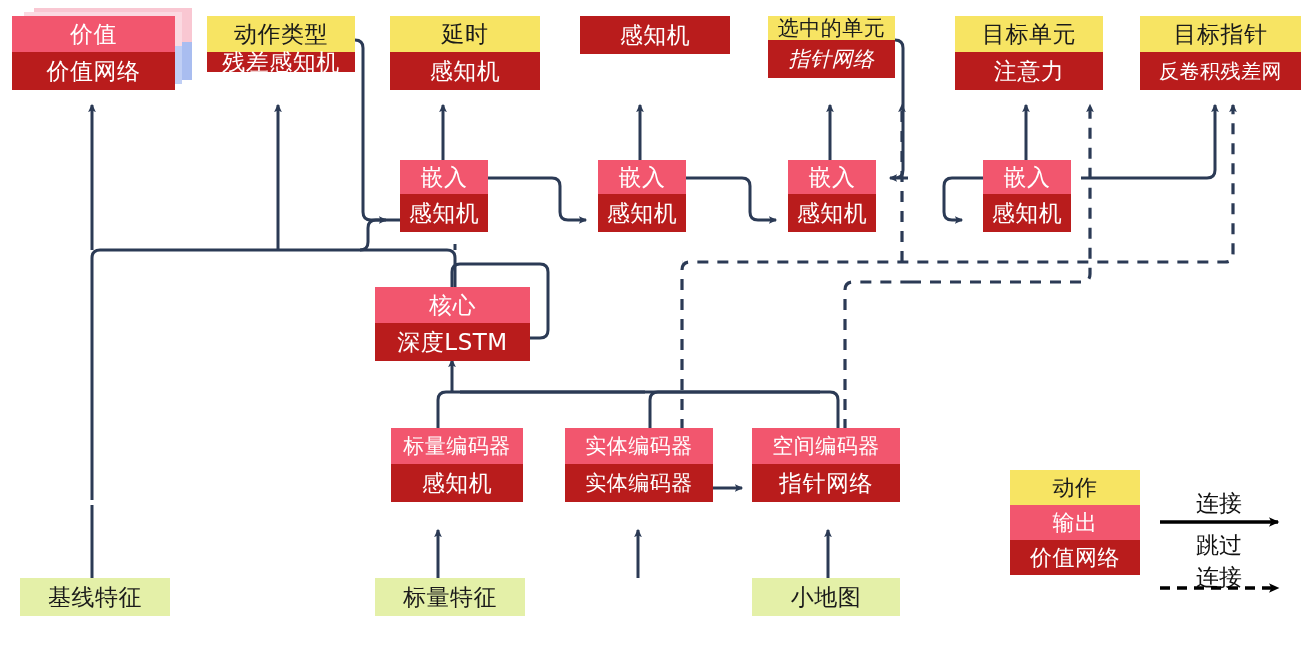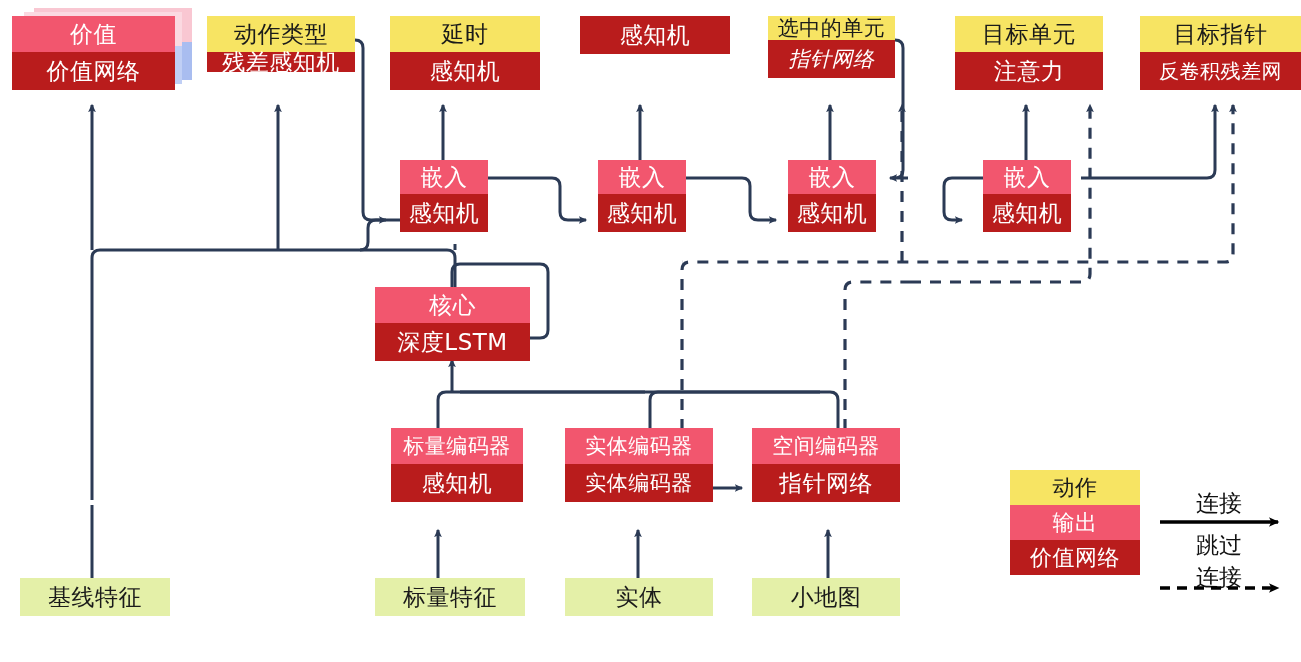--- a/index.html
+++ b/index.html
@@ -159,21 +159,20 @@
     <div class="cell c-output" style="height:36px;font-size:21px;">实体编码器</div>
     <div class="cell c-nn" style="height:38px;font-size:21px;">实体编码器</div>
   </div>
   <div class="node" style="left:752px;top:428px;width:148px;height:74px;">
     <div class="cell c-output" style="height:36px;font-size:21px;">空间编码器</div>
     <div class="cell c-nn" style="height:38px;">指针网络</div>
   </div>
 
   <div class="node cell c-input" style="left:20px;top:578px;width:150px;height:38px;">基线特征</div>
   <div class="node cell c-input" style="left:375px;top:578px;width:150px;height:38px;">标量特征</div>
-  <div class="node cell c-input" style="left:565px;top:578px;width:148px;height:38px;">实体</div>
   <div class="node cell c-input" style="left:752px;top:578px;width:148px;height:38px;">小地图</div>
 
   <div class="legend-box" style="left:1010px;top:470px;width:130px;height:140px;">
     <div class="cell c-action" style="height:35px;">动作</div>
     <div class="cell c-output" style="height:35px;">输出</div>
     <div class="cell c-nn" style="height:35px;">价值网络</div>
   </div>
 
   <div class="lg-label" style="left:1196px;top:488px;">连接</div>
   <div class="lg-label" style="left:1196px;top:530px;">跳过</div>

